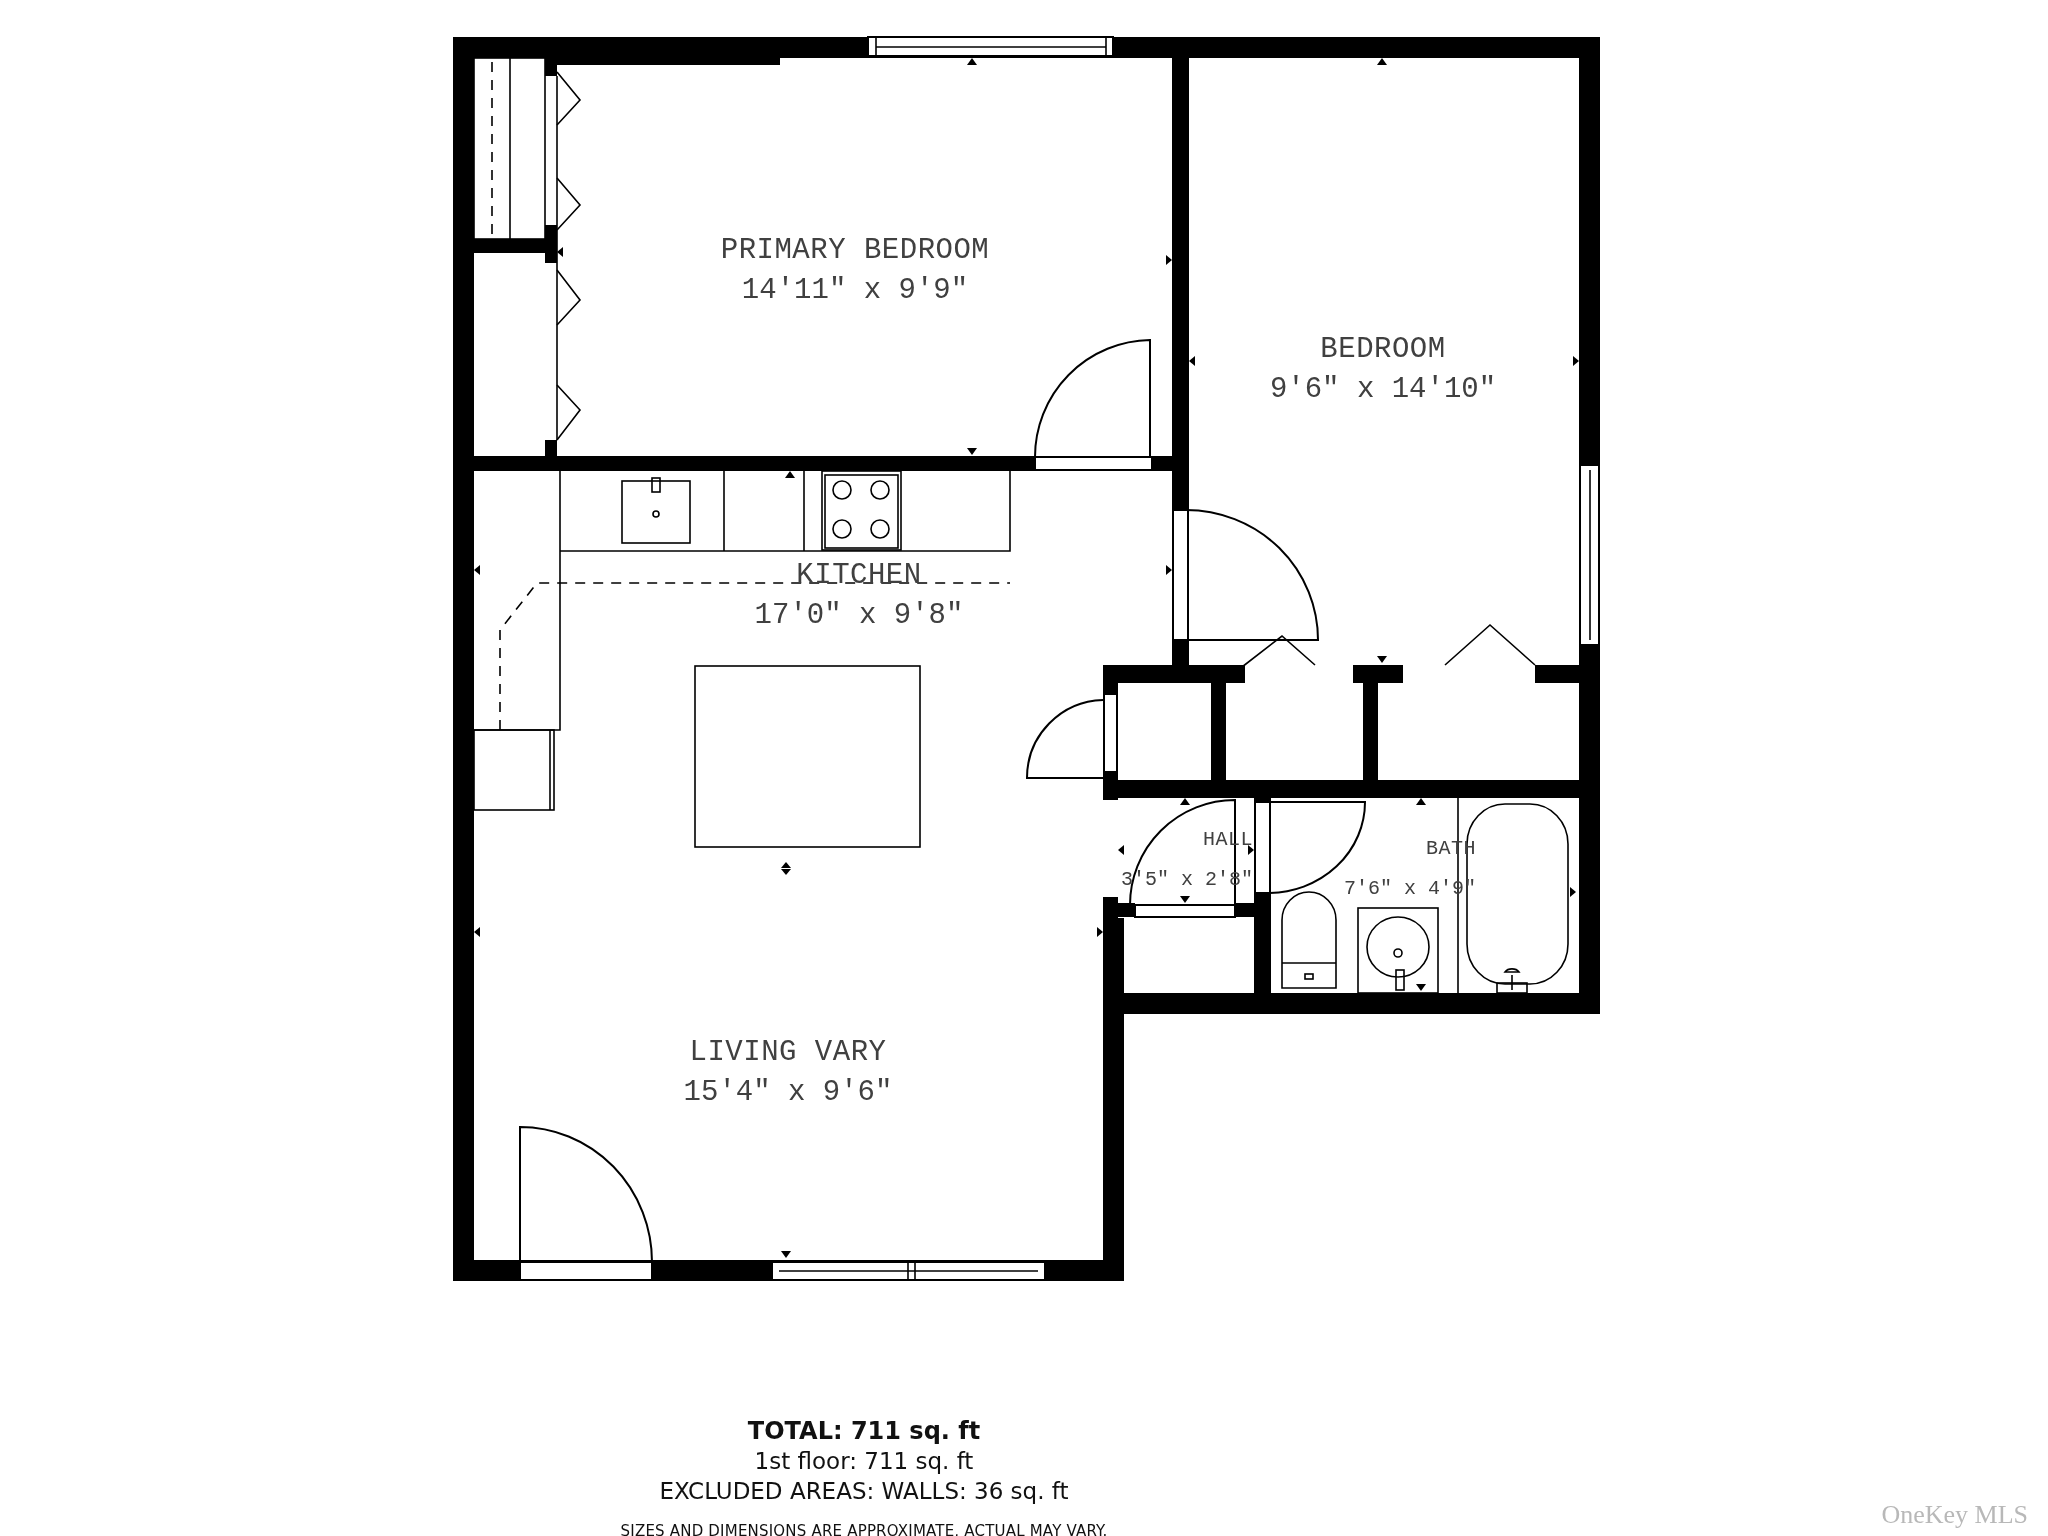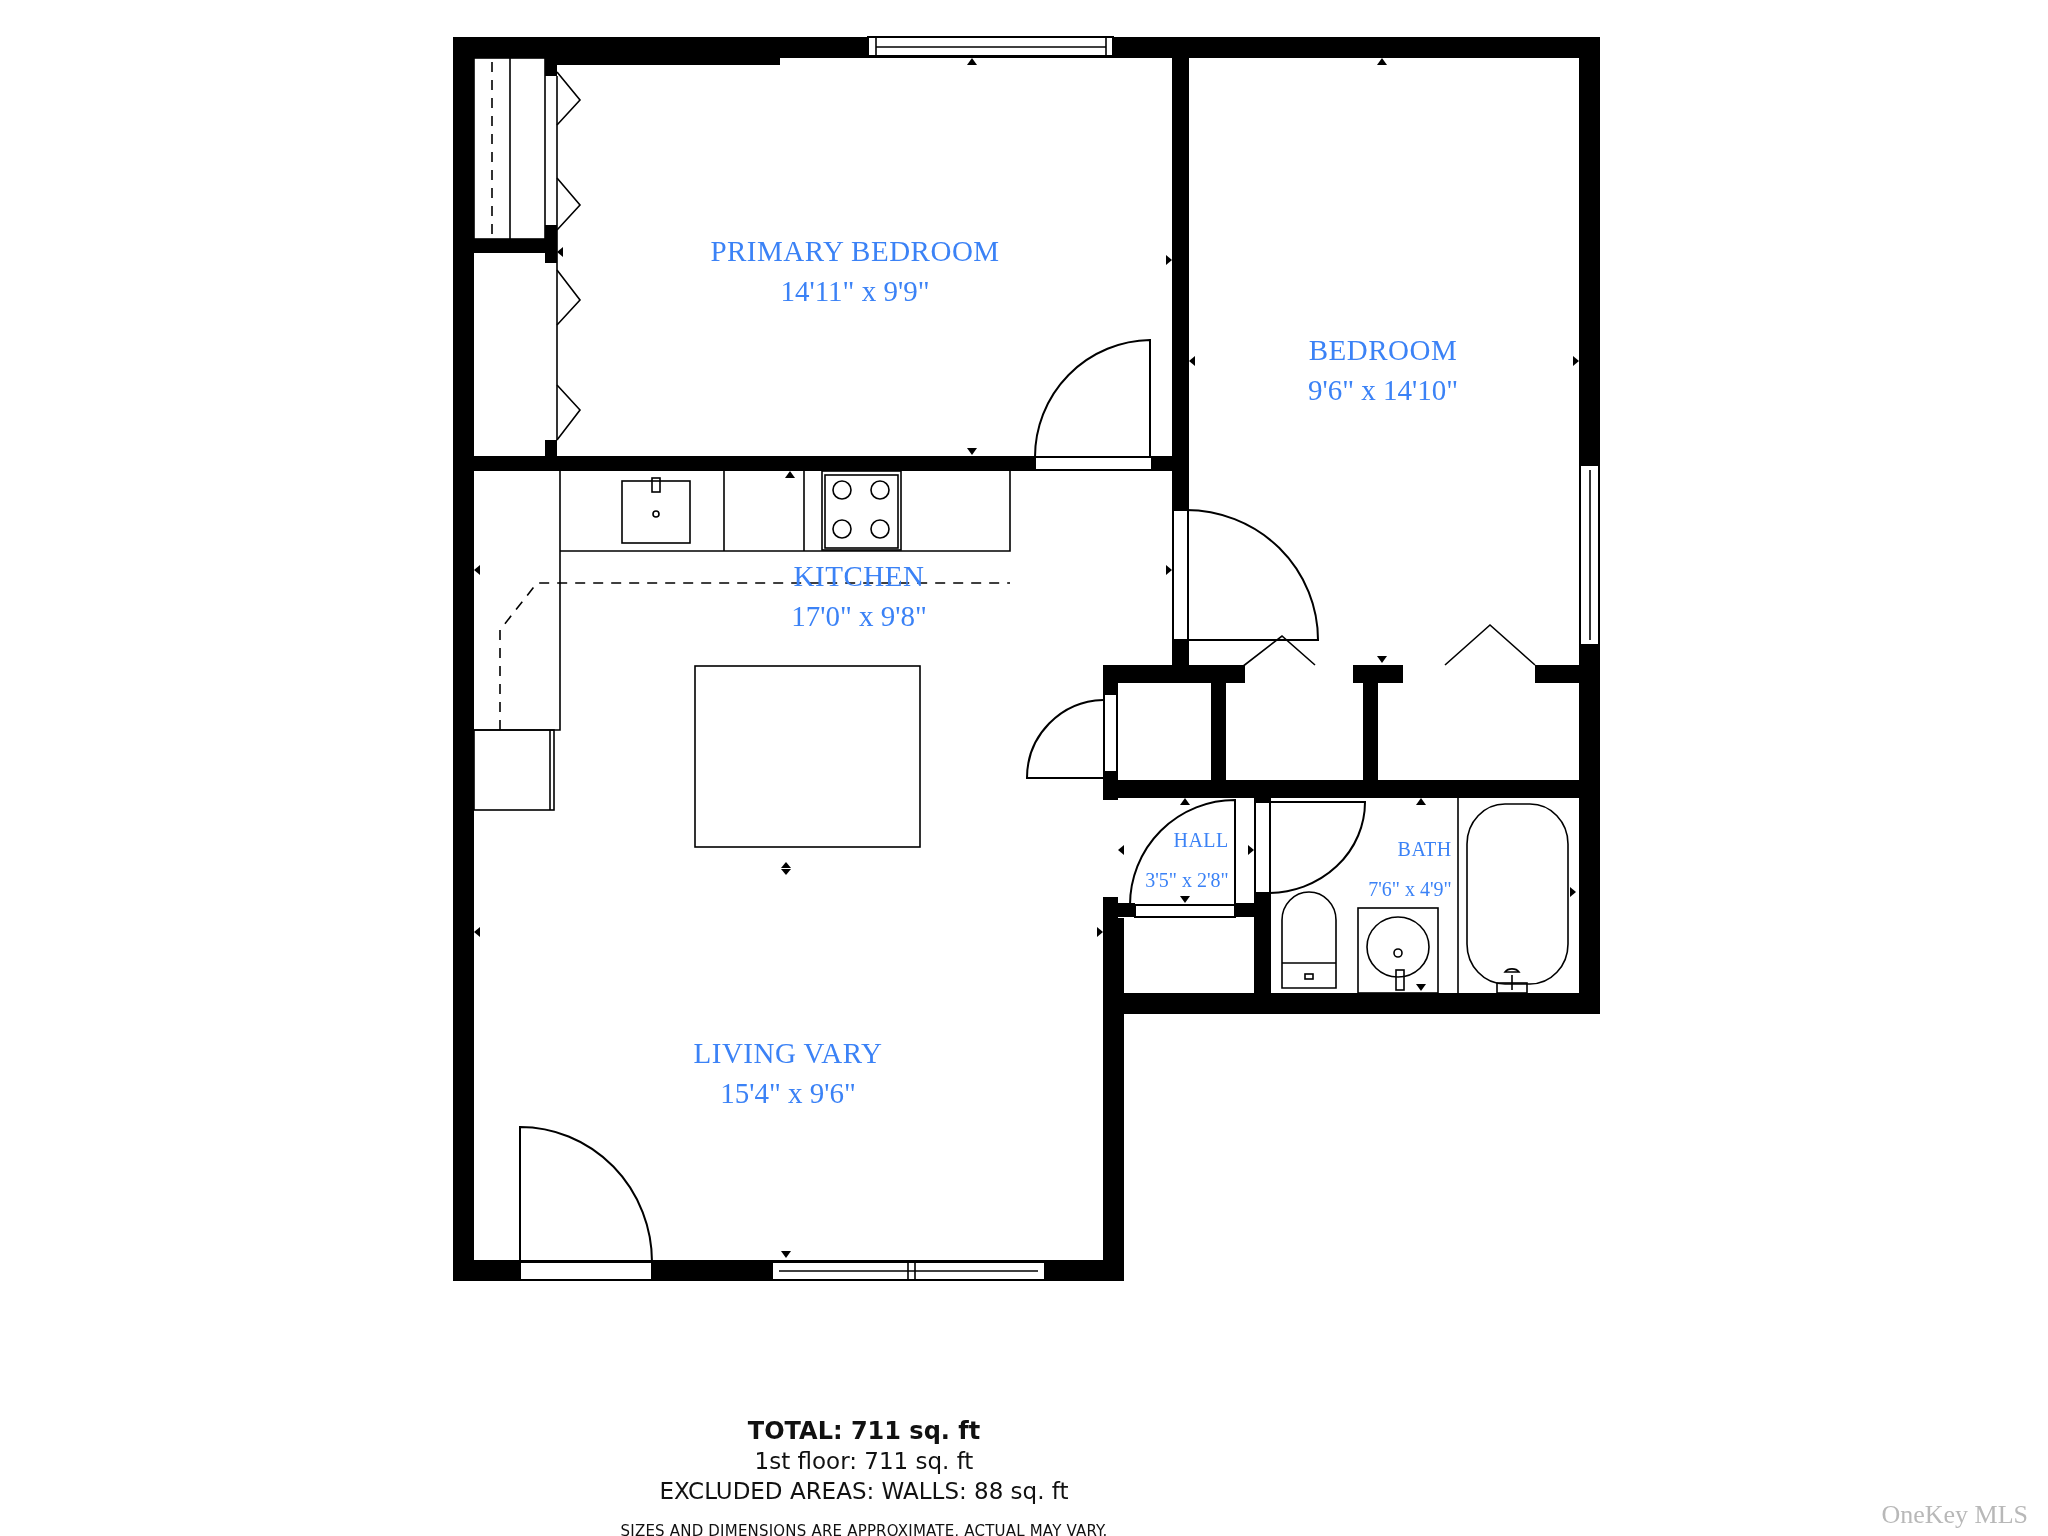--- a/index.html
+++ b/index.html
@@ -4,21 +4,21 @@
 <style>
   html, body { margin: 0; padding: 0; background: #ffffff; }
   body { width: 2048px; height: 1536px; position: relative; overflow: hidden; font-family: "DejaVu Sans", "Liberation Sans", sans-serif; }
   #plan { position: absolute; left: 0; top: 0; width: 2048px; height: 1536px; }
   .wall { fill: #000; }
   .line { fill: none; stroke: #000; stroke-width: 2; }
   .thin { fill: none; stroke: #000; stroke-width: 1.6; }
   .dash { fill: none; stroke: #000; stroke-width: 1.6; stroke-dasharray: 10 8; }
   .win { fill: #fff; stroke: #000; stroke-width: 2; }
   .mark { fill: #000; }
-  .room-label { position: absolute; transform: translateX(-50%); text-align: center; color: #3b82f6; white-space: nowrap; font-family: Liberation Serif, serif; }
+  .room-label { position: absolute; transform: translateX(-50%); text-align: center; color: #404040; white-space: nowrap; font-family: Liberation Mono, monospace; }
   .room-name { font-size: 29px; letter-spacing: 0.5px; line-height: 40px; }
   .room-dim { font-size: 29px; line-height: 40px; }
   .small .room-name, .small .room-dim { font-size: 20px; line-height: 40px; text-align: right; }
   #footer { position: absolute; left: 0; width: 1728px; top: 1380px; text-align: center; color: #111; font-family: "DejaVu Sans", sans-serif; margin-top: 36px; }
   #footer .total { font-weight: bold; font-size: 24px; line-height: 30px; }
   #footer .floor, #footer .excl { font-size: 23px; line-height: 30px; }
   #footer .disc { font-size: 15px; margin-top: 16px; letter-spacing: 0.2px; }
   #watermark { position: absolute; right: 20px; bottom: 6px; font-family: Liberation Serif, serif; font-size: 26px; color: #b8b8b8; }
 </style>
 </head>
@@ -211,17 +211,17 @@
   <div class="room-dim">7'6" x 4'9"</div>
 </div>
 <div class="room-label" style="left:788px; top:1033px;">
   <div class="room-name">LIVING VARY</div>
   <div class="room-dim">15'4" x 9'6"</div>
 </div>
 
 <div id="footer">
   <div class="total">TOTAL: 711 sq. ft</div>
   <div class="floor">1st floor: 711 sq. ft</div>
-  <div class="excl">EXCLUDED AREAS: WALLS: 88 sq. ft</div>
+  <div class="excl">EXCLUDED AREAS: WALLS: 36 sq. ft</div>
   <div class="disc">SIZES AND DIMENSIONS ARE APPROXIMATE, ACTUAL MAY VARY.</div>
 </div>
 
 <div id="watermark">OneKey MLS</div>
 
 </body></html>

